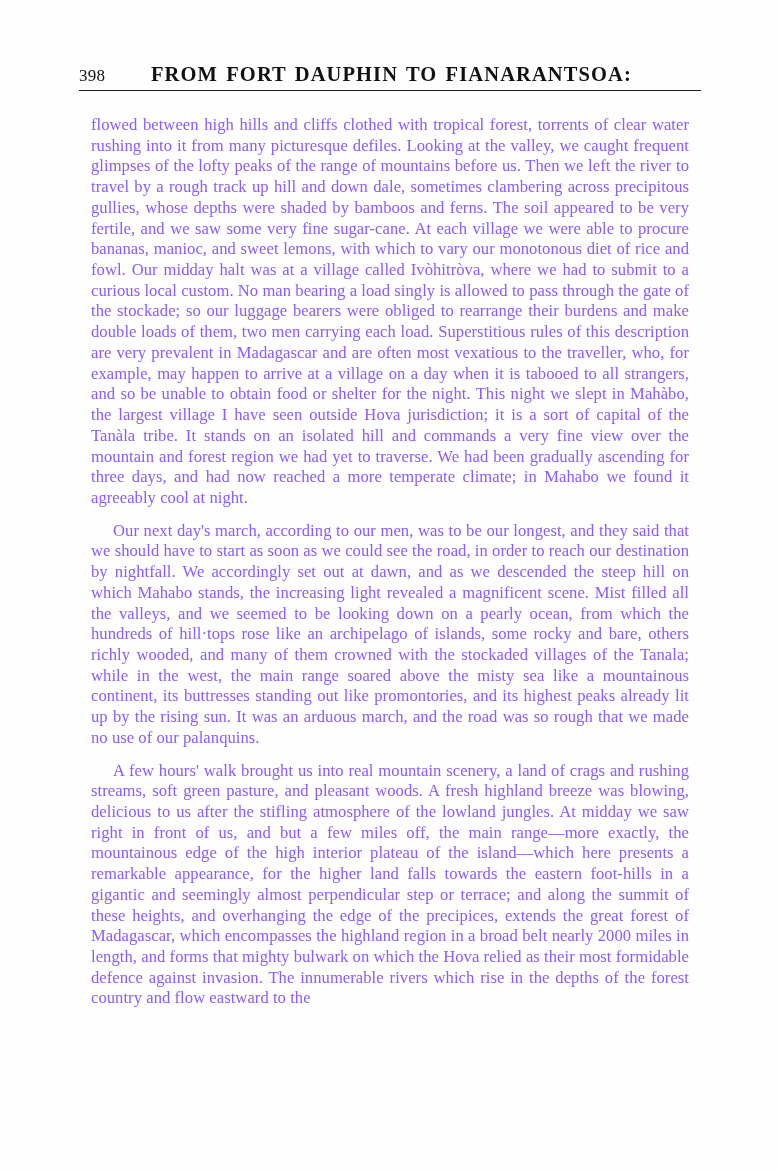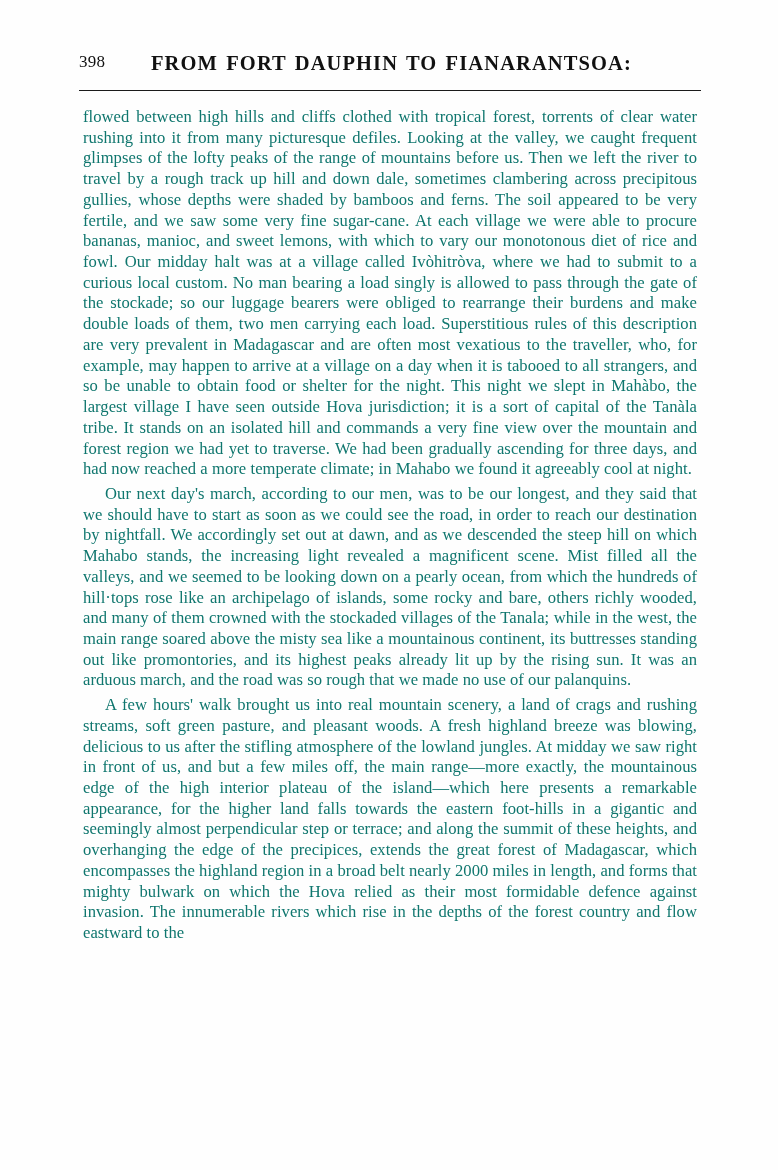--- a/index.html
+++ b/index.html
@@ -24,21 +24,21 @@
   }
 
   
   .header {
     position: absolute;
     left: 79px;
     top: 52px;
     width: 621px;
     height: 34px;
     display: flex;
-    align-items: flex-start;
+    align-items: flex-end;
   }
   .folio {
     font-family: "Liberation Serif", "DejaVu Serif", serif;
     font-size: 17px;
     font-feature-settings: "onum" 1;
     font-variant-numeric: oldstyle-nums;
     letter-spacing: 0.2px;
     color: #111;
     width: 72px;
     flex: 0 0 72px;
@@ -62,27 +62,27 @@
   }
 
   
   .textblock {
     position: absolute;
     left: 79px;
     top: 103px;
     width: 622px;
   }
   p.para {
-    margin: 4px;
+    margin: 12px;
     text-align: justify;
     text-justify: inter-word;
     font-size: 16.6px;
     line-height: 20.72px;
     letter-spacing: 0.05px;
-    color: #0f766e;
+    color: #8b5cf6;
     hyphens: none;
   }
   p.para + p.para {
     text-indent: 22px;
   }
   p.para:first-child {
     text-indent: 0;
   }
   
 </style>

